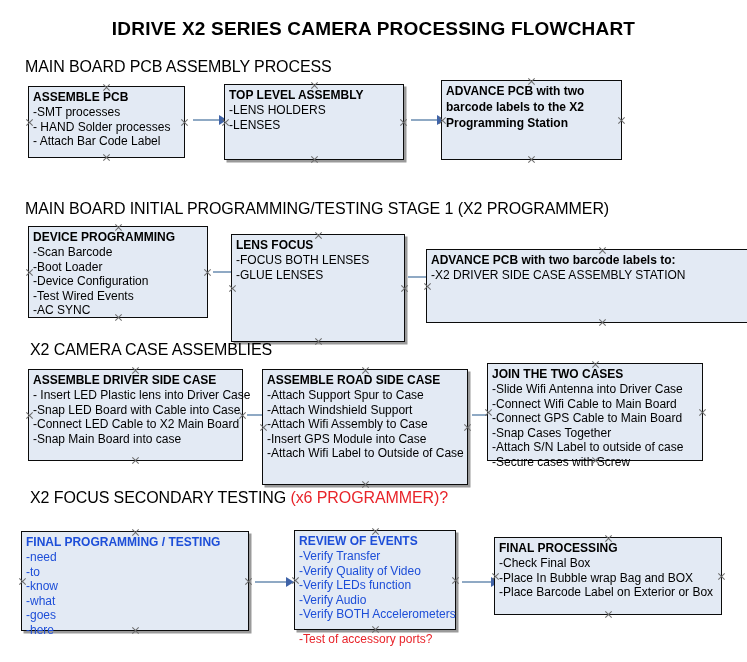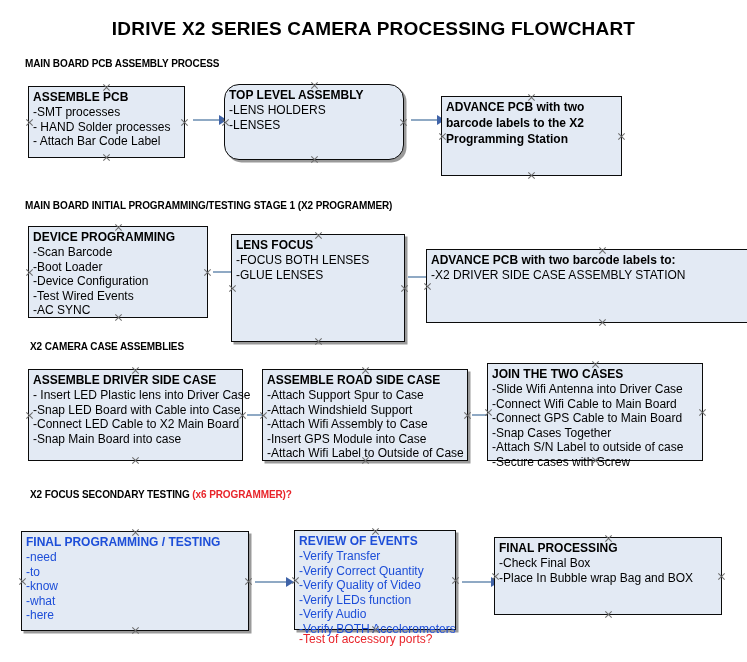--- a/index.html
+++ b/index.html
@@ -26,22 +26,22 @@
     top: 18px;
     width: 747px;
     text-align: center;
     font-size: 19px;
     font-weight: bold;
     letter-spacing: 0.2px;
     white-space: nowrap;
   }
   .section-title {
     position: absolute;
-    font-size: 10px;
-    font-weight: bold;
+    font-size: 16px;
+    font-weight: normal;
     white-space: nowrap;
     letter-spacing: -0.1px;
   }
   .section-title .accent {
     color: #e8242a;
   }
 
   
   .node {
     position: absolute;
@@ -139,33 +139,33 @@
     <div class="node-line">- HAND Solder processes</div>
     <div class="node-line">- Attach Bar Code Label</div>
     <div class="handle" style="left:50%;  top:0;"></div>
     <div class="handle" style="left:50%;  top:100%;"></div>
     <div class="handle" style="left:0;    top:50%;"></div>
     <div class="handle" style="left:100%; top:50%;"></div>
   </div>
 
   <div class="arrow" style="left:193px; top:119px; width:27px;"></div>
 
-  <div class="node shadow" style="left:224px; top:84px; width:180px; height:76px;border-radius:15px;">
+  <div class="node shadow" style="left:224px; top:84px; width:180px; height:76px;">
     <div class="node-title">TOP LEVEL ASSEMBLY</div>
     <div class="node-line">-LENS HOLDERS</div>
     <div class="node-line">-LENSES</div>
     <div class="handle" style="left:50%;  top:0;"></div>
     <div class="handle" style="left:50%;  top:100%;"></div>
     <div class="handle" style="left:0;    top:50%;"></div>
     <div class="handle" style="left:100%; top:50%;"></div>
   </div>
 
   <div class="arrow" style="left:411px; top:119px; width:27px;"></div>
 
-  <div class="node" style="left:441px; top:80px; width:181px; height:80px;margin-top:16px;">
+  <div class="node" style="left:441px; top:80px; width:181px; height:80px;">
     <div class="node-title multiline">ADVANCE PCB with two barcode labels to the  X2 Programming Station</div>
     <div class="handle" style="left:50%;  top:0;"></div>
     <div class="handle" style="left:50%;  top:100%;"></div>
     <div class="handle" style="left:0;    top:50%;"></div>
     <div class="handle" style="left:100%; top:50%;"></div>
   </div>
 
   <div class="section-title" style="left:25px; top:200px;">
     <span>MAIN BOARD INITIAL PROGRAMMING/TESTING STAGE 1 (X2 PROGRAMMER)</span>
   </div>
@@ -217,21 +217,21 @@
     <div class="node-line">-Connect LED Cable to X2 Main Board</div>
     <div class="node-line">-Snap Main Board into case</div>
     <div class="handle" style="left:50%;  top:0;"></div>
     <div class="handle" style="left:50%;  top:100%;"></div>
     <div class="handle" style="left:0;    top:50%;"></div>
     <div class="handle" style="left:100%; top:50%;"></div>
   </div>
 
   <div class="arrow" style="left:247px; top:414px; width:18px;"></div>
 
-  <div class="node shadow" style="left:262px; top:369px; width:206px; height:92px;">
+  <div class="node shadow" style="left:262px; top:369px; width:206px; height:116px;">
     <div class="node-title">ASSEMBLE ROAD SIDE CASE</div>
     <div class="node-line">-Attach Support Spur to Case</div>
     <div class="node-line">-Attach Windshield Support</div>
     <div class="node-line">-Attach Wifi Assembly to Case</div>
     <div class="node-line">-Insert GPS Module into Case</div>
     <div class="node-line">-Attach Wifi Label to Outside of Case</div>
     <div class="handle" style="left:50%;  top:0;"></div>
     <div class="handle" style="left:50%;  top:100%;"></div>
     <div class="handle" style="left:0;    top:50%;"></div>
     <div class="handle" style="left:100%; top:50%;"></div>
@@ -256,49 +256,50 @@
   <div class="section-title" style="left:30px; top:489px;">
     <span>X2 FOCUS SECONDARY TESTING </span><span class="accent">(x6 PROGRAMMER)?</span>
   </div>
 
   <div class="node red shadow" style="left:21px; top:531px; width:228px; height:100px;">
     <div class="node-title">FINAL PROGRAMMING / TESTING</div>
     <div class="node-line">-need</div>
     <div class="node-line">-to</div>
     <div class="node-line">-know</div>
     <div class="node-line">-what</div>
+    <div class="node-line">-goes</div>
     <div class="node-line">-here</div>
     <div class="handle" style="left:50%;  top:0;"></div>
     <div class="handle" style="left:50%;  top:100%;"></div>
     <div class="handle" style="left:0;    top:50%;"></div>
     <div class="handle" style="left:100%; top:50%;"></div>
   </div>
 
   <div class="arrow" style="left:255px; top:581px; width:32px;"></div>
 
   <div class="node red shadow" style="left:294px; top:530px; width:162px; height:100px;">
     <div class="node-title">REVIEW OF EVENTS</div>
     <div class="node-line">-Verify Transfer</div>
-    <div class="node-line">-Verify Correct Quantity</div>
     <div class="node-line">-Verify Quality of Video</div>
     <div class="node-line">-Verify LEDs function</div>
     <div class="node-line">-Verify Audio</div>
     <div class="node-line">-Verify BOTH Accelerometers</div>
     <div class="overflow-line" style="top:101px;">-Test of accessory ports?</div>
     <div class="handle" style="left:50%;  top:0;"></div>
     <div class="handle" style="left:50%;  top:100%;"></div>
     <div class="handle" style="left:0;    top:50%;"></div>
     <div class="handle" style="left:100%; top:50%;"></div>
   </div>
 
   <div class="arrow" style="left:462px; top:581px; width:30px;"></div>
 
   <div class="node" style="left:494px; top:537px; width:228px; height:78px;">
     <div class="node-title">FINAL PROCESSING</div>
     <div class="node-line"> -Check Final Box</div>
     <div class="node-line">-Place In Bubble wrap Bag and BOX</div>
+    <div class="node-line">-Place Barcode Label on Exterior or Box</div>
     <div class="handle" style="left:50%;  top:0;"></div>
     <div class="handle" style="left:50%;  top:100%;"></div>
     <div class="handle" style="left:0;    top:50%;"></div>
     <div class="handle" style="left:100%; top:50%;"></div>
   </div>
 
 </div>
 
 </body></html>

